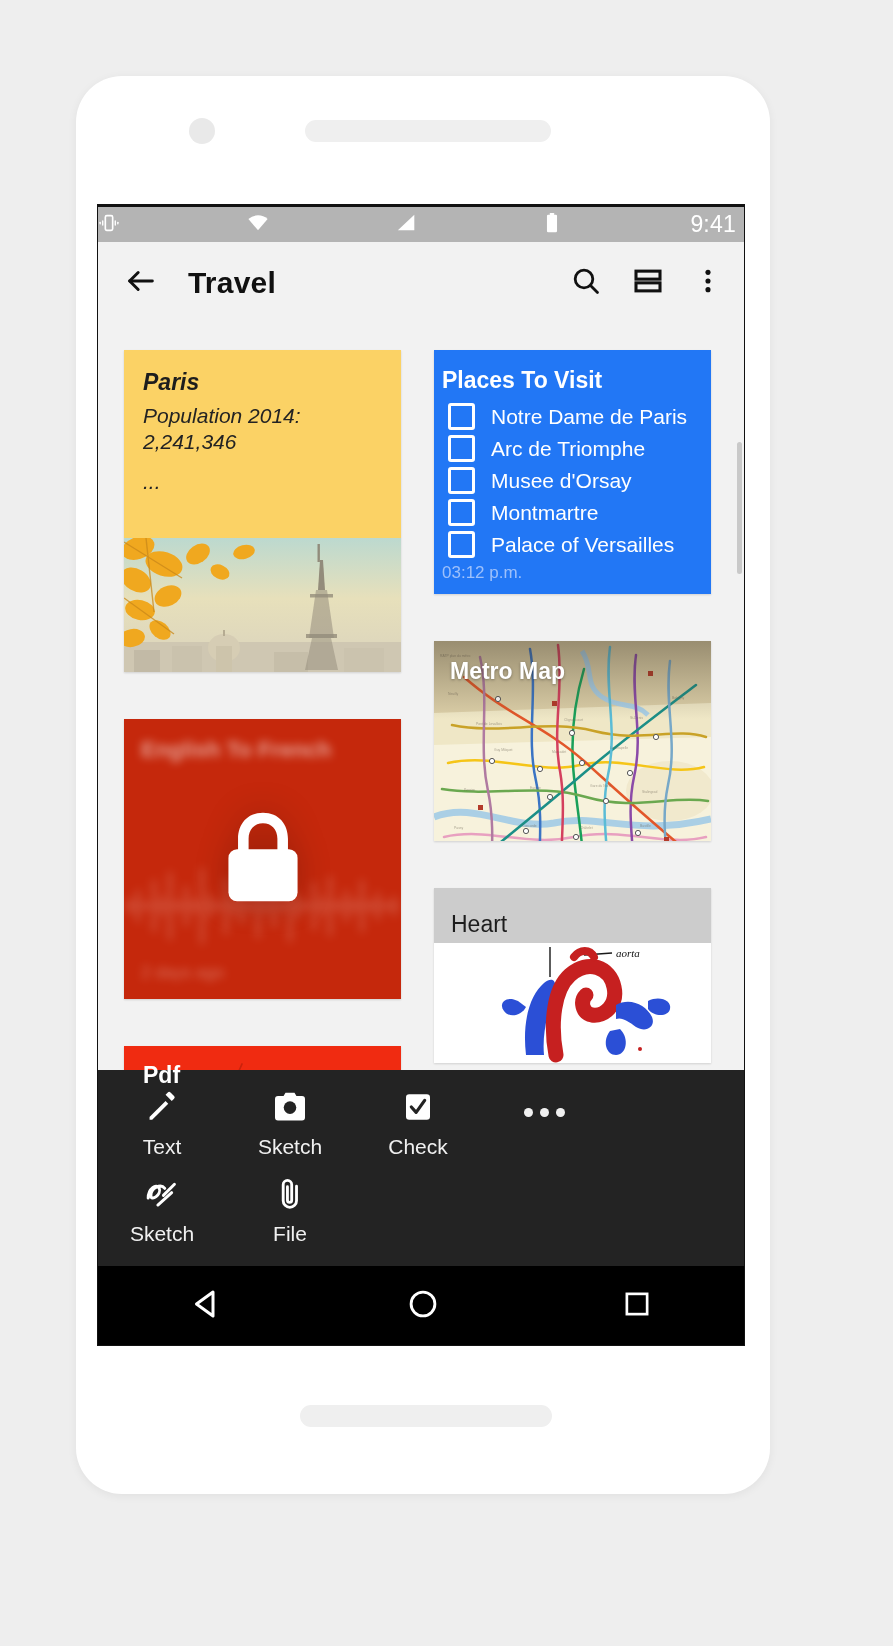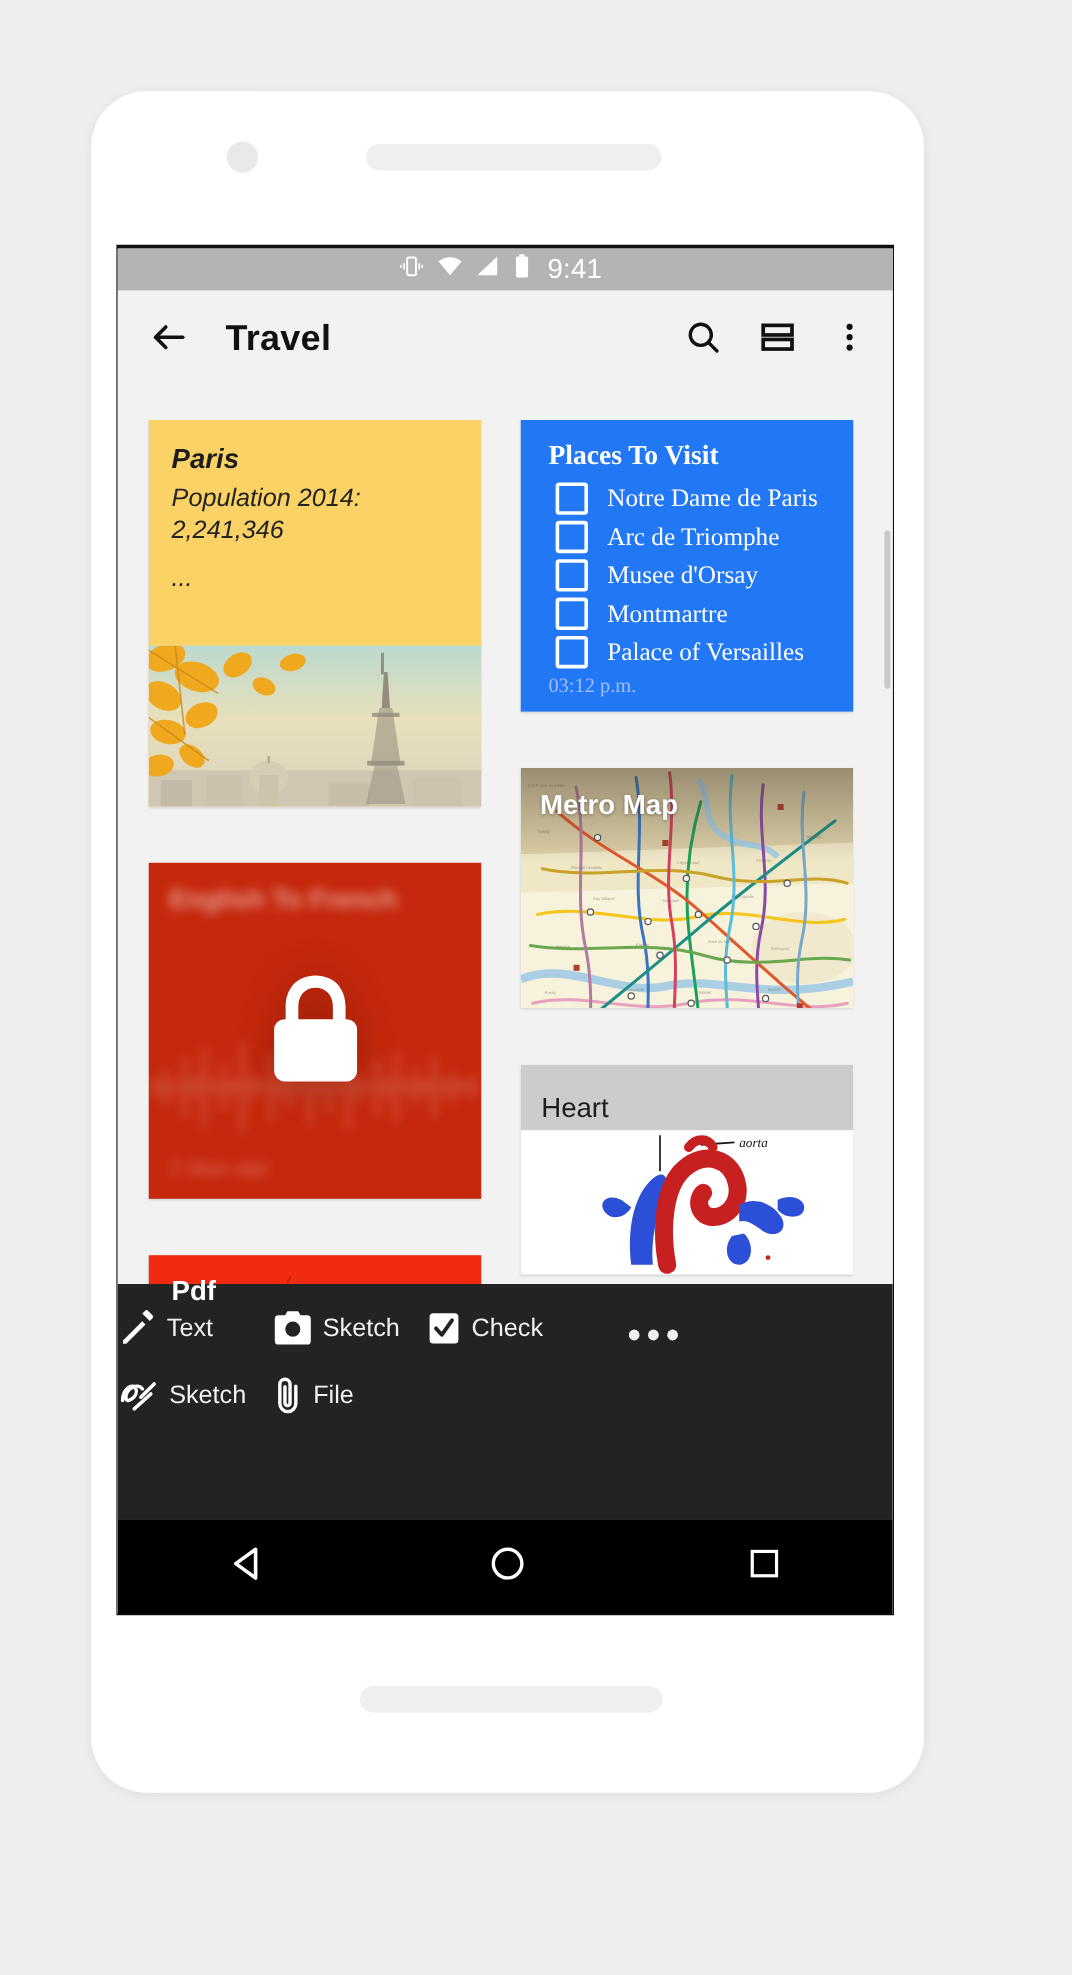--- a/index.html
+++ b/index.html
@@ -44,21 +44,21 @@
     overflow: hidden;
     border: 1px solid #111;
     border-top: 3px solid #111;
   }
 
   
   #status-bar {
     position: relative;
     height: 35px; width: 100%;
     background: #b4b4b4;
-    display: flex; align-items: center; justify-content: center;
+    display: flex; align-items: center; justify-content: space-between;
     padding-right: 8px; gap: 9px;
   }
   #status-bar .sicon { display: block; }
   #status-time {
     color: #fff; font-size: 23px; font-weight: 500;
     letter-spacing: 0.2px; margin-left: 4px;
   }
 
   
   #app-bar {
@@ -95,21 +95,21 @@
   
   #card-paris { background: #fbd265; }
   #paris-body { padding: 19px 18px 16px 19px; height: 188px; font-style: italic; }
   #paris-title { font-size: 23px; font-weight: bold; color: #1d1d1d; }
   #paris-text { font-size: 21px; color: #232323; margin-top: 7px; line-height: 1.25; }
   #paris-ellipsis { font-size: 21px; color: #232323; margin-top: 14px; }
   #paris-photo { height: 134px; position: relative; overflow:hidden;
     background: linear-gradient(180deg,#cfe0d8 0%,#e6dfbc 42%,#ddd6c4 100%); }
 
   
-  #card-places { background: #2277f5; padding: 17px 14px 11px 23px; font-family: Liberation Serif, serif; }
+  #card-places { background: #2277f5; padding: 17px 14px 11px 8px; }
   #places-title { font-size: 23px; font-weight: bold; color: #fff; margin-bottom: 9px; }
   .check-row { display: flex; align-items: center; gap: 16px; margin: 5px 0 5px 6px; }
   .check-box {
     width: 27px; height: 27px; border: 3px solid #fff; border-radius: 3px;
     flex: 0 0 auto;
   }
   .check-label { font-size: 21px; color: #fff; }
   #places-time { font-size: 17px; color: #9dc0fb; }
 
   
@@ -163,21 +163,21 @@
 
   
   #bottom-sheet {
     position: absolute; left: 0; bottom: 79px;
     width: 100%; height: 196px;
     background: #232323;
     padding: 16px 0 0 0;
   }
   .sheet-row { display: flex; align-items: flex-start; }
   .sheet-item {
-    width: 128px; display: flex; flex-direction: row;
+    width: 128px; display: flex; flex-direction: column;
     align-items: center; gap: 7px; cursor: pointer; text-align: center;
   }
   .sheet-label { font-size: 21px; color: #f0f0f0; }
   .sheet-icon-wrap { height: 42px; display:flex; align-items:center; justify-content:center; }
   #sheet-more {
     margin-left: 42px; margin-top: 22px;
     display: flex; gap: 7px; align-items: center; cursor: pointer;
   }
   #sheet-more i { width: 9px; height: 9px; border-radius: 50%; background: #f0f0f0; display:block;}
 

